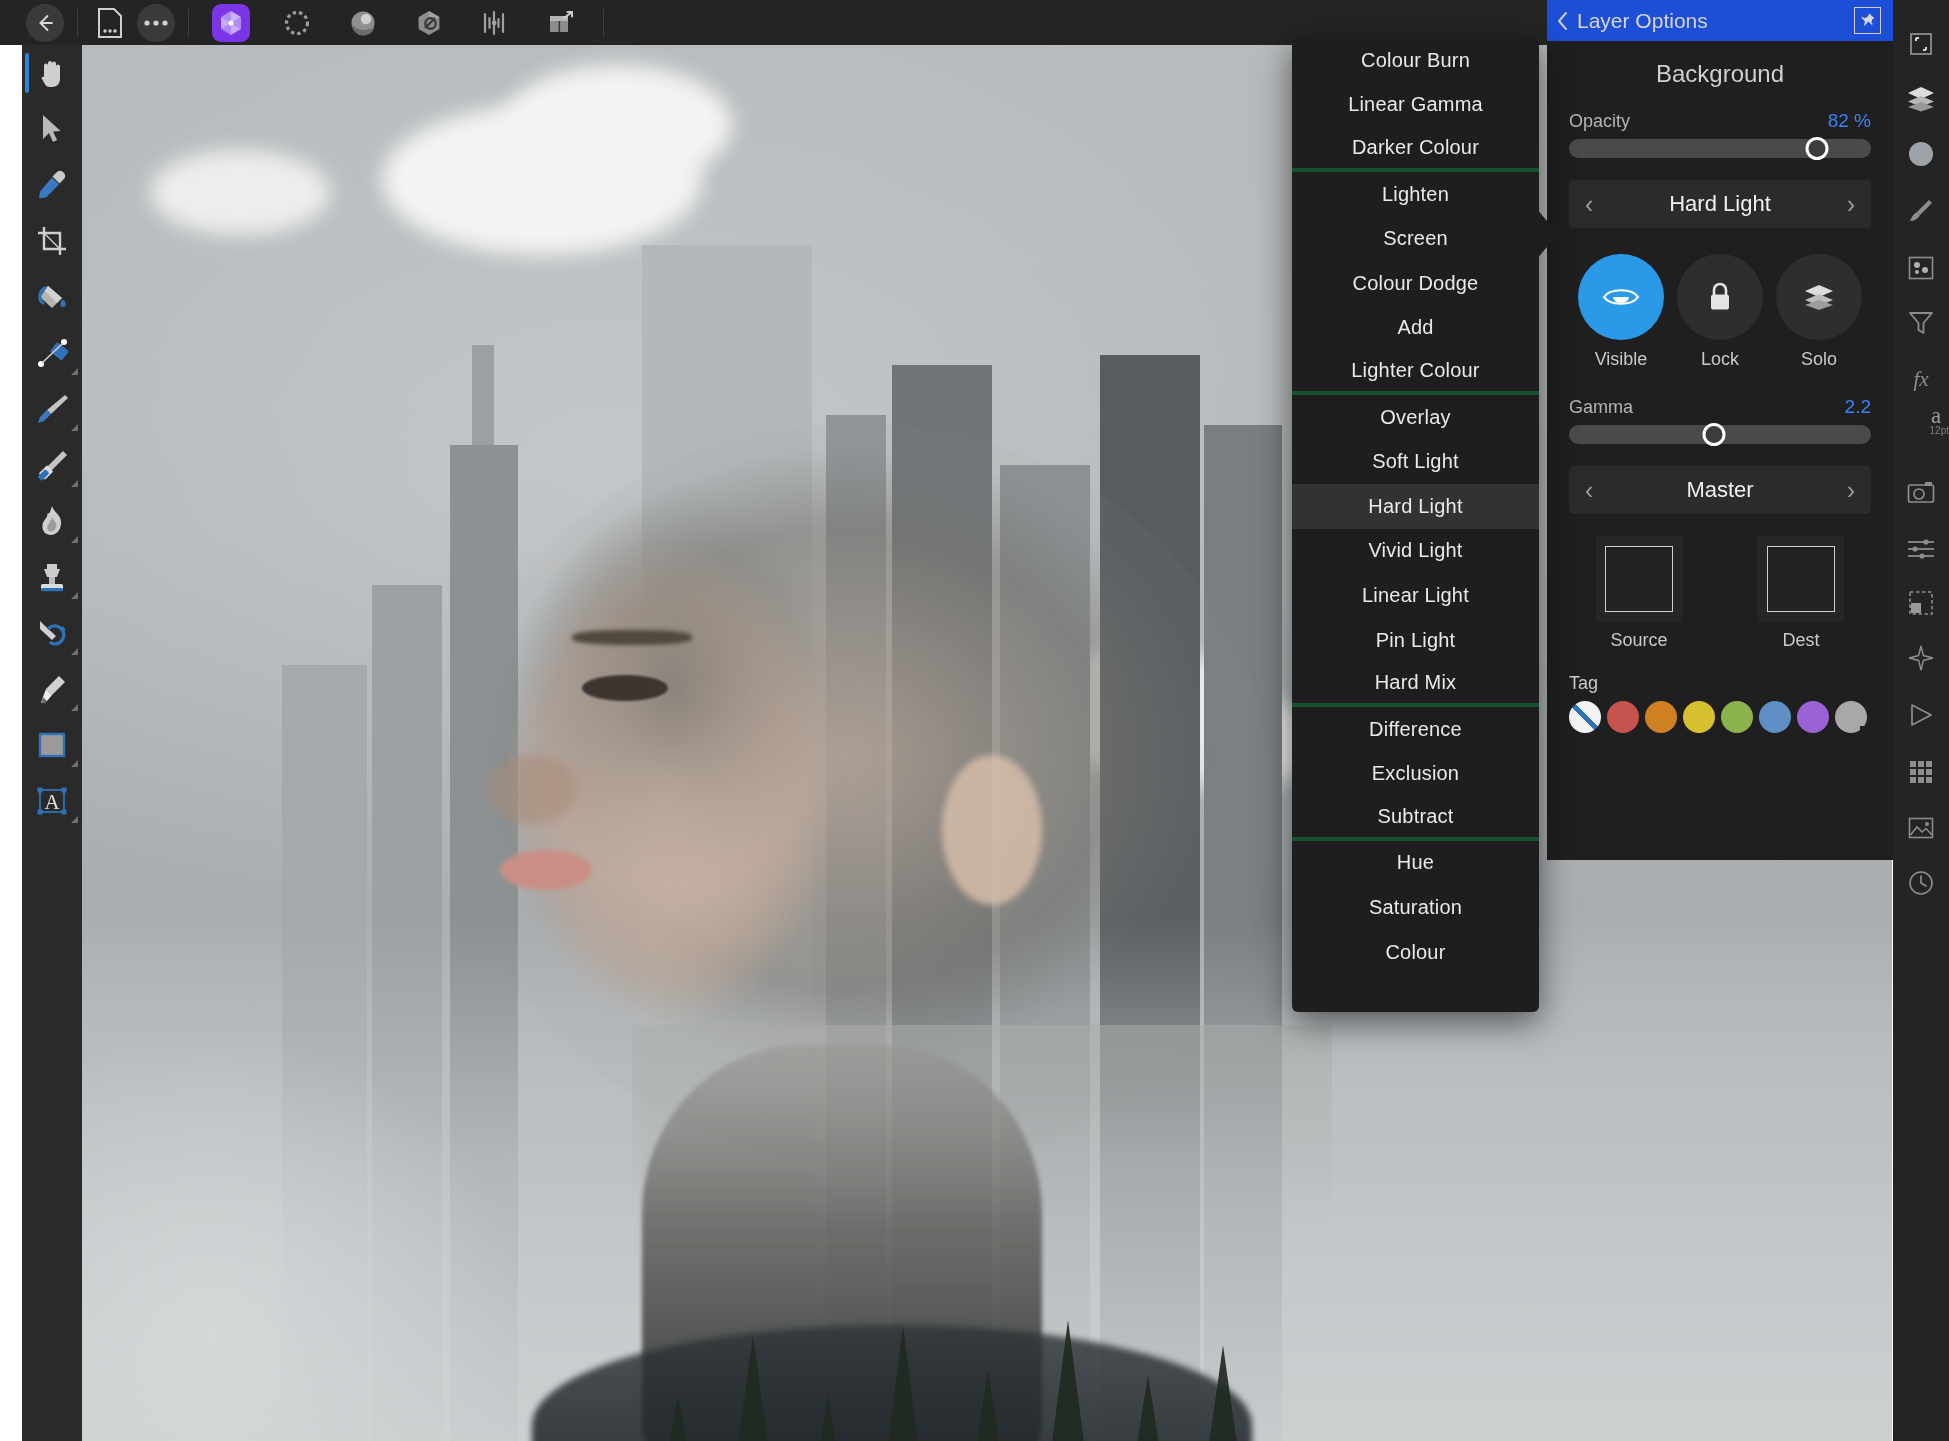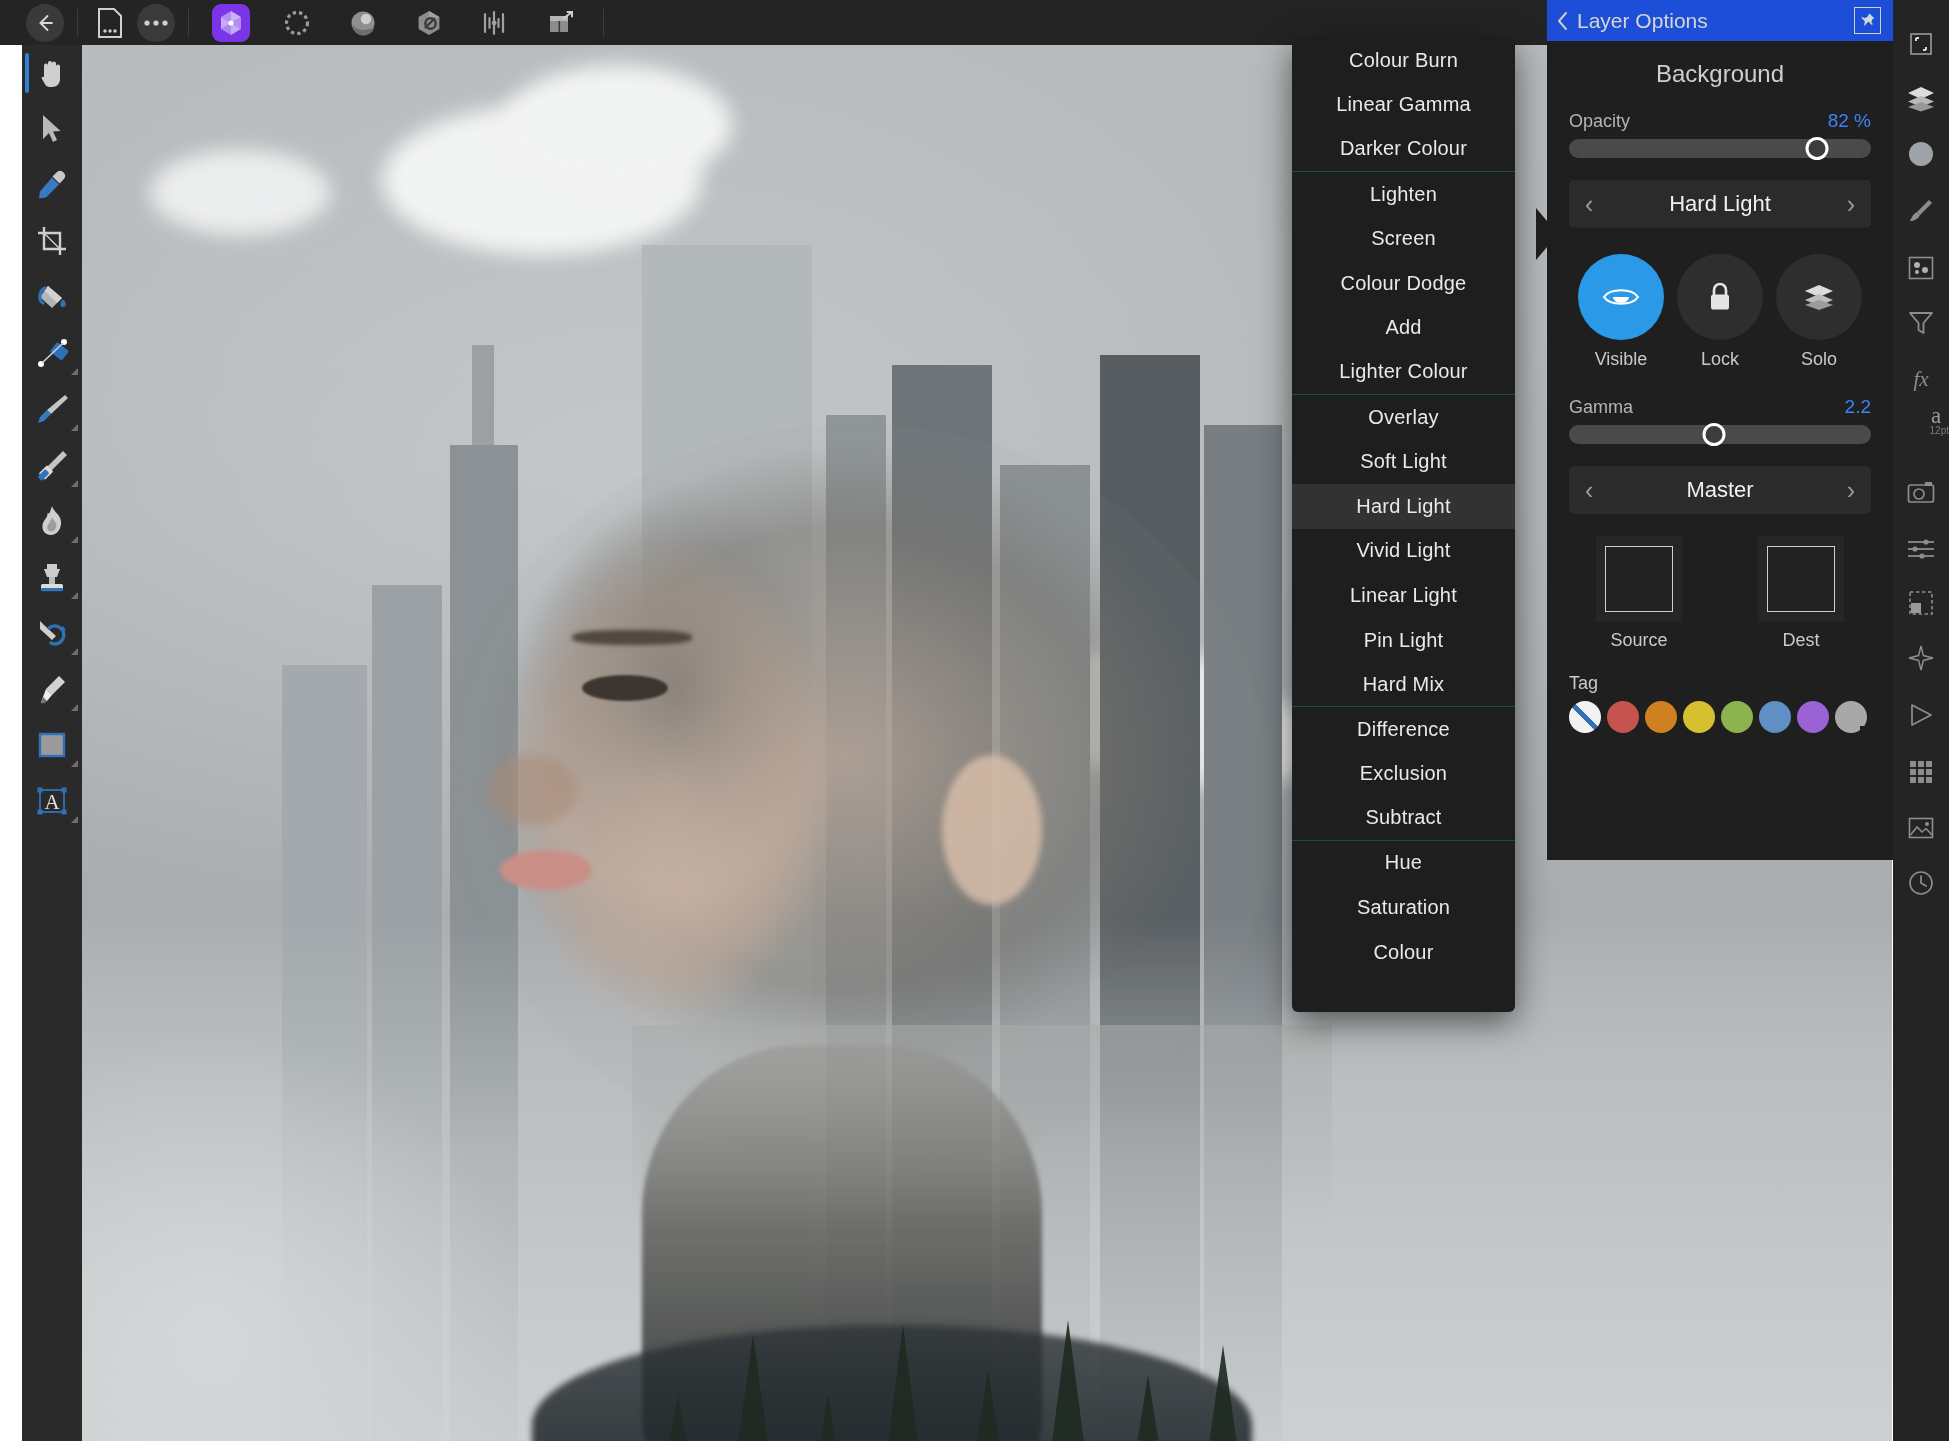--- a/index.html
+++ b/index.html
@@ -125,34 +125,34 @@
     border-left: 26px solid transparent;
     border-right: 26px solid transparent;
     border-bottom: 150px solid #1f2a22;
     opacity: .92;
   }
   #forest { position: absolute; left: 250px; top: 600px; width: 700px; height: 520px; overflow: hidden; }
 
   
   #blendmenu {
     position: absolute; left: 1292px; top: 38px;
-    width: 223px; height: 974px;
+    width: 247px; height: 974px;
     background: #1e1e1e;
     border-radius: 6px;
     box-shadow: 0 10px 34px rgba(0,0,0,.55);
     z-index: 30;
     overflow: hidden;
   }
   .mi {
     height: 44.6px;
     display: flex; align-items: center; justify-content: center;
     color: #e9e9e9; font-size: 20px; letter-spacing: .2px;
   }
   .mi.sel { background: #323232; }
-  .mi.grp-end { border-bottom: 1px solid #14532d; }
+  .mi.grp-end { border-bottom: 4px solid #14532d; }
   #menu-arrow {
     position: absolute; left: 1536px; top: 208px;
     width: 0; height: 0;
     border-top: 26px solid transparent;
     border-bottom: 26px solid transparent;
     border-left: 22px solid #1e1e1e;
     z-index: 31;
   }
 
   

